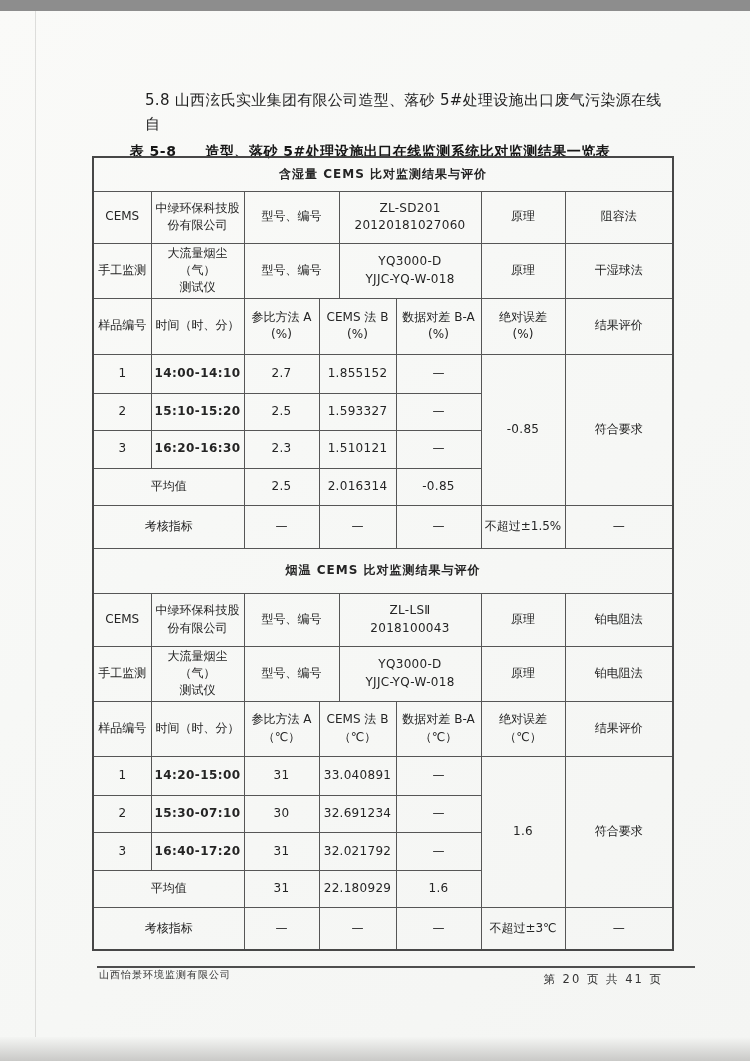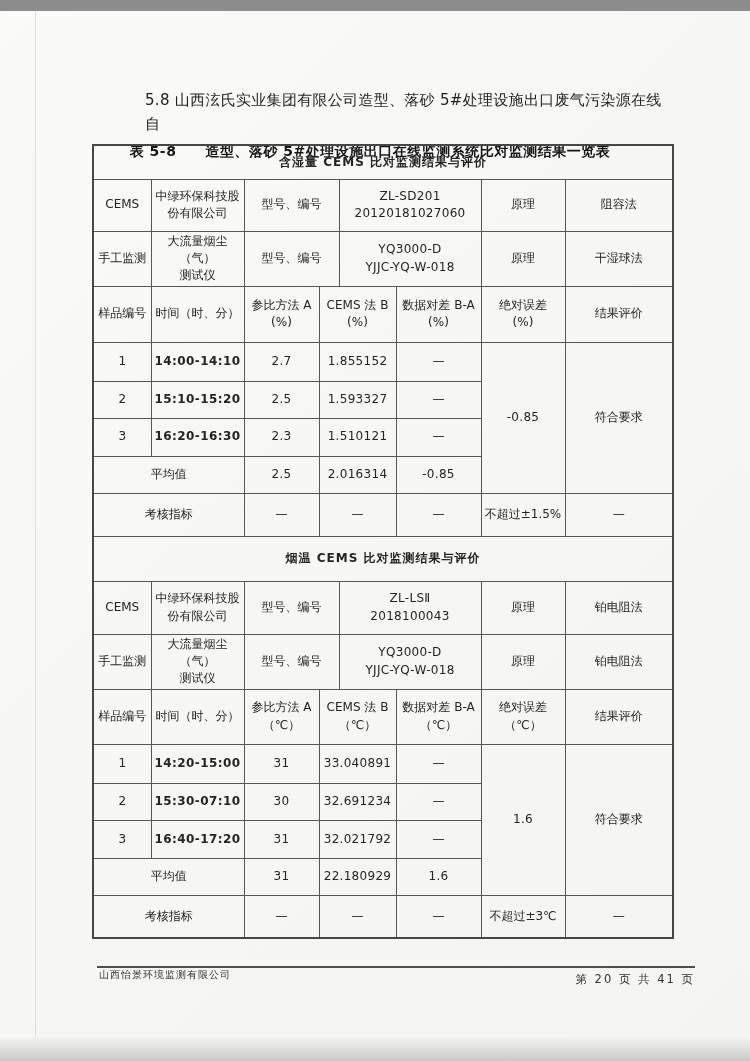--- a/index.html
+++ b/index.html
@@ -16,38 +16,38 @@
   .topband{position:absolute;left:0;top:0;width:750px;height:11px;background:#8d8d8d;}
   .leftline{position:absolute;left:35px;top:11px;width:1px;height:1028px;background:#dddddb;}
   .bottomfade{position:absolute;left:0;bottom:0;width:750px;height:24px;
     background:linear-gradient(#f4f5f3,#c9c9c7);}
   .intro{position:absolute;left:92px;top:88px;width:575px;font-size:15px;
     line-height:24px;color:#1f1f1f;letter-spacing:0.3px;}
   .intro .l1{padding-left:53px;}
   .caption{position:absolute;left:80px;top:134px;width:580px;text-align:center;
     font-size:14px;font-weight:bold;color:#161616;letter-spacing:0.5px;margin-top:9px;}
   table.main{
-    position:absolute;left:92px;top:144px;width:580px;
+    position:absolute;left:92px;top:156px;width:580px;
     border-collapse:collapse;table-layout:fixed;
     border:2px solid #474747;
   }
   table.main td{
     border:1px solid #565656;
     text-align:center;vertical-align:middle;
     font-size:12px;color:#242424;
     padding:1px 2px;line-height:1.45;
     overflow:hidden;
   }
   td.sec-title{font-size:13.5px;font-weight:600;color:#1b1b1b;letter-spacing:1px;}
   .preline{white-space:pre-line;margin-left:23px;}
   td.time{font-weight:600;letter-spacing:0.4px;margin-top:28px;}
   td.num{letter-spacing:0.3px;}
   .footer-rule{position:absolute;left:97px;top:966px;width:598px;height:2px;background:#4e4e4e;}
   .footer-company{position:absolute;left:99px;top:968px;font-size:10px;color:#333;letter-spacing:1px;}
-  .footer-page{position:absolute;top:972px;left:553px;width:142px;text-align:right;
+  .footer-page{position:absolute;top:972px;left:521px;width:142px;text-align:right;
     font-size:11.5px;color:#333;letter-spacing:2px;}
 </style>
 </head>
 <body>
 
 <div class="page">
   <div class="topband"></div>
   <div class="leftline"></div>
 
   <div class="intro">

